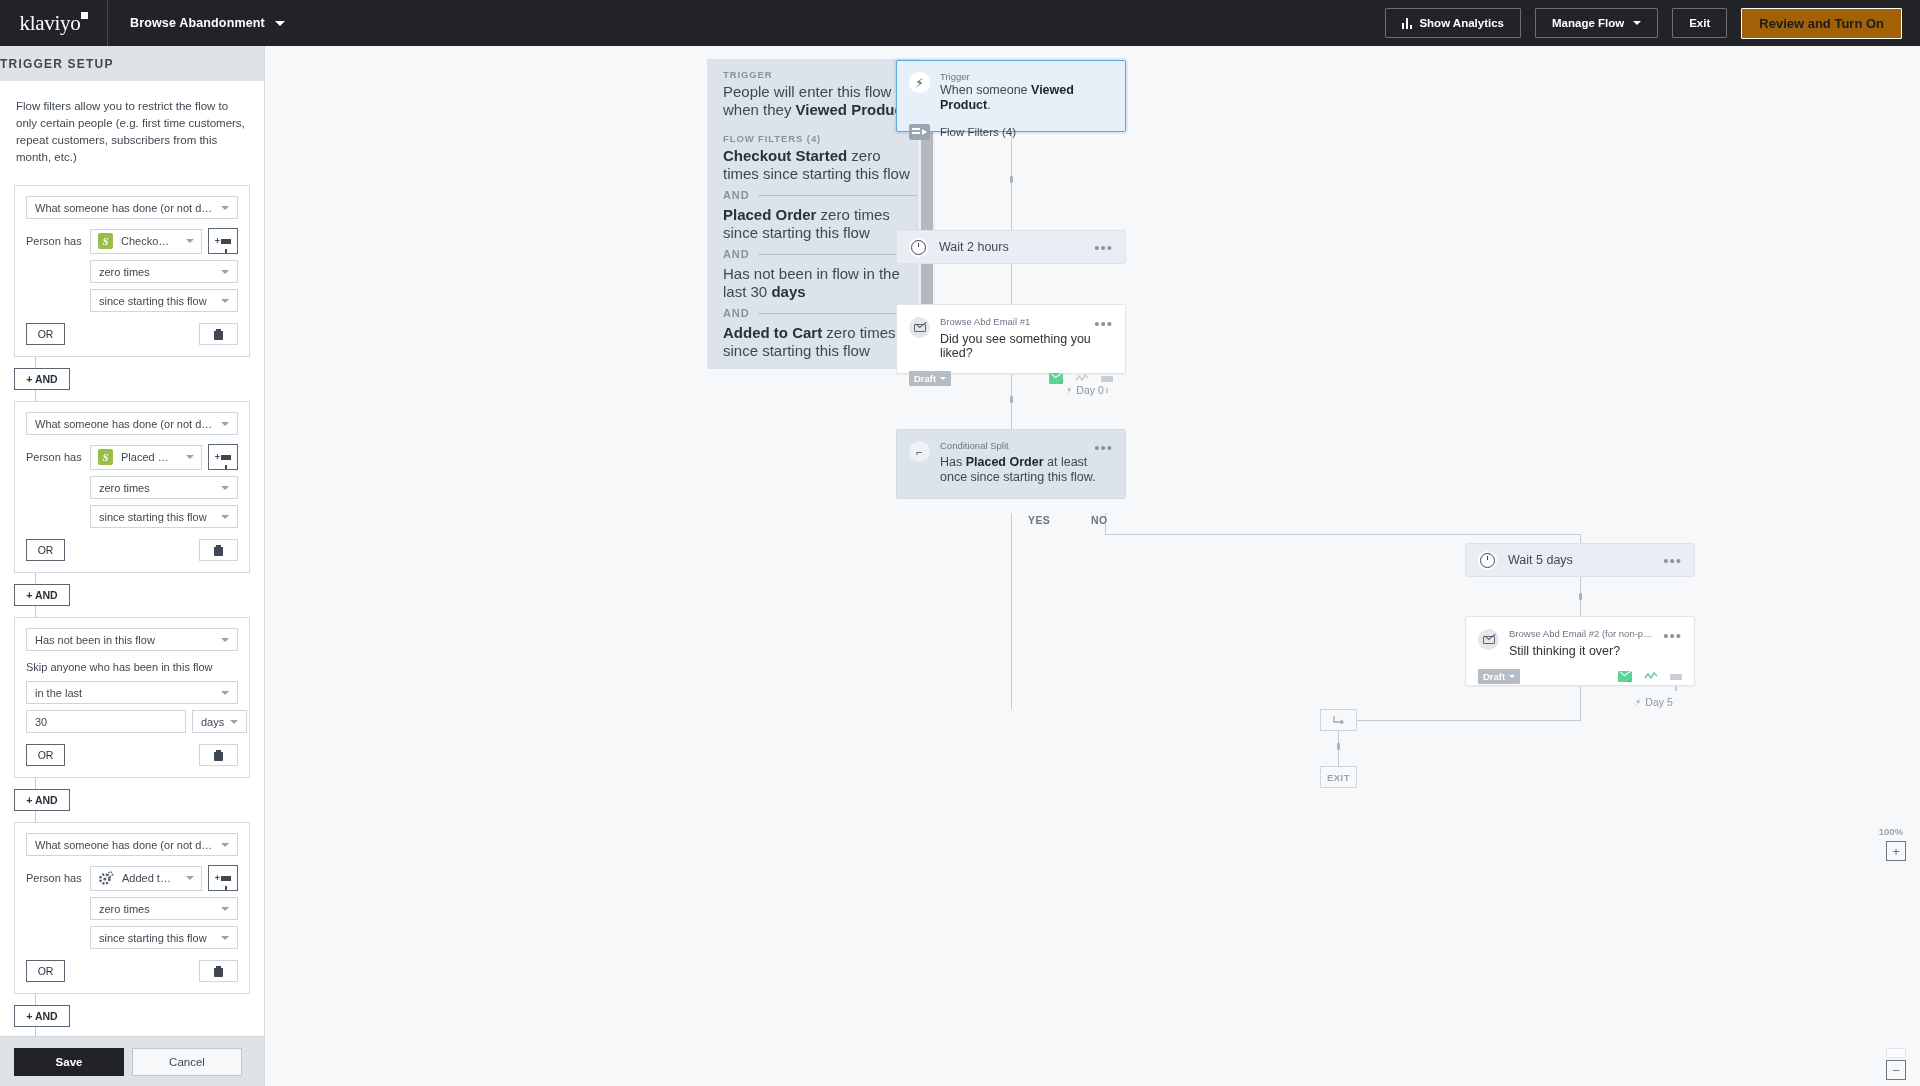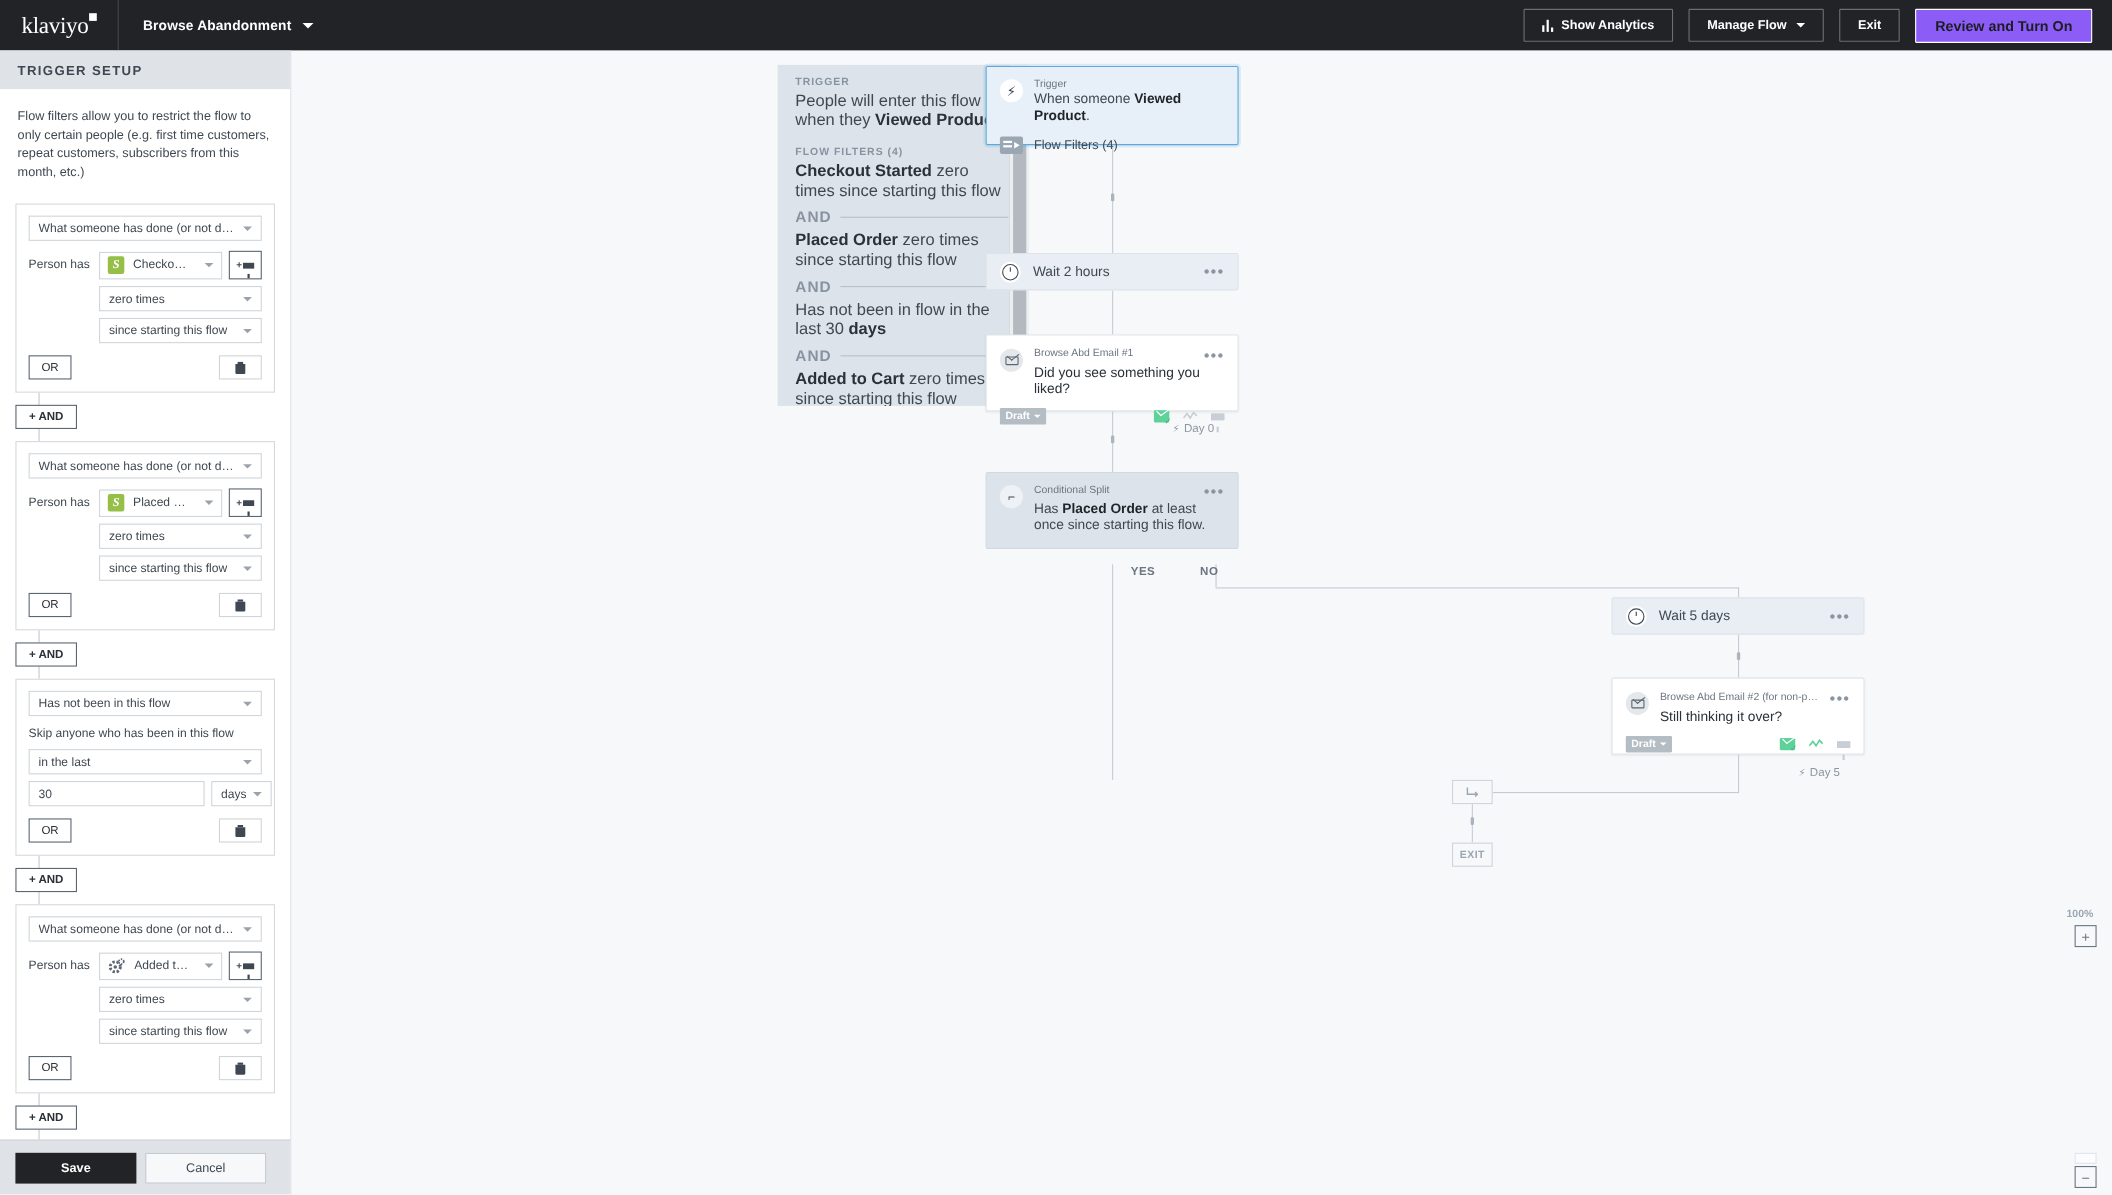--- a/index.html
+++ b/index.html
@@ -39,41 +39,41 @@
   .topbar-right {
     margin-left: auto; display: flex; align-items: center; gap: 14px; padding-right: 18px;
   }
   .tb-btn {
     height: 30px; border: 1px solid #6c6e73; background: transparent; color: #fff;
     font-size: 11.5px; font-weight: bold; display: flex; align-items: center; gap: 7px;
     padding: 0 16px; cursor: pointer; border-radius: 1px; white-space: nowrap;
     font-family: "Liberation Sans", sans-serif;
   }
   .tb-btn.primary {
-    background: #8b5cf6; color: #1c1d20; border-color: #ffffff; font-size: 13px;
+    background: #a16207; color: #1c1d20; border-color: #ffffff; font-size: 13px;
     font-weight: bold; padding: 0 17px; height: 31px;
   }
   .bars-icon { display: inline-flex; align-items: flex-end; gap: 1.5px; height: 11px; }
   .bars-icon i { display: block; width: 2.5px; background: #ffffff; }
   .bars-icon i:nth-child(1) { height: 6px; }
   .bars-icon i:nth-child(2) { height: 11px; }
   .bars-icon i:nth-child(3) { height: 4px; }
   .caret-sm {
     width: 0; height: 0; border-left: 4.5px solid transparent; border-right: 4.5px solid transparent;
     border-top: 4.5px solid #ffffff; margin-left: 2px;
   }
 
   
   .leftpanel {
     position: absolute; top: 46px; left: 0; width: 265px; height: 1040px;
     background: #ffffff; border-right: 1px solid #d6dade; display: flex; flex-direction: column;
   }
   .lp-header {
     height: 35px; background: #dfe3e8; display: flex; align-items: center;
-    padding-left: 16px; flex: 0 0 auto;
+    flex: 0 0 auto;
   }
   .lp-header-title {
     font-size: 12px; font-weight: bold; letter-spacing: 1.2px; color: #3f4852;
   }
   .lp-body { flex: 1 1 auto; overflow: hidden; padding: 0 14px; position: relative; }
   .lp-desc {
     font-size: 11.5px; line-height: 17px; color: #3f4852; padding: 17px 2px 0 2px;
   }
 
   
@@ -184,21 +184,21 @@
     width: 0; height: 0; border-top: 11px solid transparent; border-bottom: 11px solid transparent;
     border-left: 11px solid #dde3ea;
   }
   .tip-label {
     font-size: 9.5px; font-weight: bold; letter-spacing: .9px; color: #8793a1; margin-bottom: 3px;
   }
   .tip-text { font-size: 15px; line-height: 18px; color: #3f4852; }
   .tip-text b { font-weight: bold; color: #2b3138; }
   .tip-gap { height: 14px; }
   .tip-and { display: flex; align-items: center; gap: 8px; margin: 6px 0 5px 0; }
-  .tip-and span { font-size: 14px; font-weight: bold; letter-spacing: .9px; color: #8793a1; }
+  .tip-and span { font-size: 11px; font-weight: bold; letter-spacing: .9px; color: #8793a1; }
   .tip-and i { flex: 1 1 auto; height: 1px; background: #b6c0cb; display: block; }
   .tip-scroll {
     position: absolute; right: 0; top: 0; width: 18px; height: 310px;
     background: #eceff2; border-left: 1px solid #d4d9de;
     display: flex; flex-direction: column; align-items: center; justify-content: space-between;
   }
   .sc-arrow-up {
     width: 0; height: 0; border-left: 6px solid transparent; border-right: 6px solid transparent;
     border-bottom: 6px solid #5b6673; margin-top: 6px;
   }

